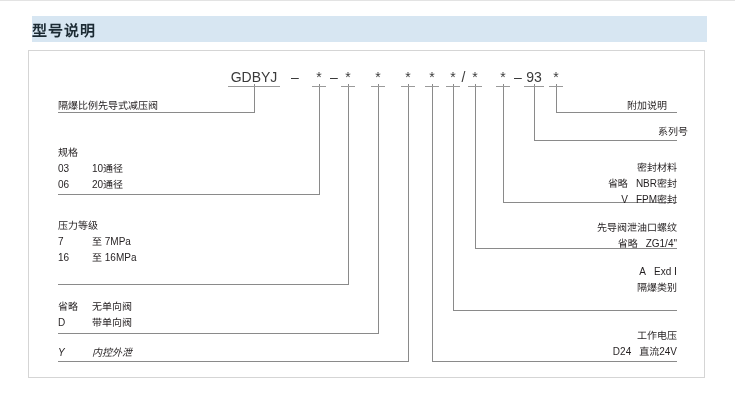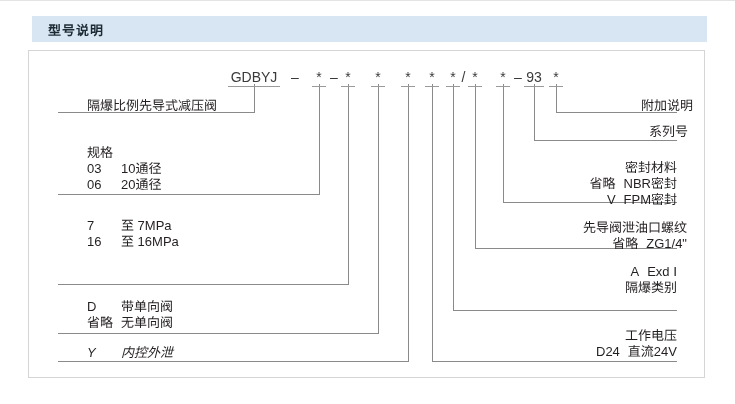--- a/index.html
+++ b/index.html
@@ -22,22 +22,22 @@
   .section-header{
     position:absolute;left:28px;top:16px;
     width:679px;height:26px;
     background:#d7e6f2;
     display:flex;align-items:center;
   }
   .section-header .accent{
     width:4px;height:26px;background:#ffffff;flex:0 0 auto;
   }
   .section-header .title{
-    font-size:13px;font-weight:bold;color:#1b2a33;
-    letter-spacing:1px;padding-left:16px;
+    font-size:15px;font-weight:bold;color:#1b2a33;
+    letter-spacing:1px;padding-left:0;
   }
 
   
   .panel{
     position:absolute;left:28px;top:50px;
     width:677px;height:328px;
     border:1px solid #d5d5d5;
     background:#ffffff;
     box-sizing:border-box;
   }
@@ -59,25 +59,24 @@
     color:#3a3a3a;
     white-space:nowrap;
     text-align:center;
   }
   .code-tok.u{border-bottom:1px solid #9a9a9a;}
   .code-tok.plain{border-bottom:none;}
 
   
   .lbl{
     position:absolute;
-    font-size:13px;
+    font-size:10px;
     line-height:16px;
     white-space:nowrap;
     color:#231f20;
-    margin-left:29px;
   }
   .lbl.right{text-align:right;}
   .row{display:block;white-space:nowrap;}
   .k{display:inline-block;}
   .v{display:inline-block;}
 
   .lbl.left .k{width:34px;}
   .lbl.right .k{width:38px;text-align:right;padding-right:8px;}
 </style>
 </head>
@@ -142,45 +141,46 @@
   <div id="left-labels">
       <div class="lbl left" style="left: 58px; top: 98px;">
         <span class="row"><span class="v">隔爆比例先导式减压阀</span></span>
       </div>
       <div class="lbl left" style="left: 58px; top: 145px;">
         <span class="row"><span class="v">规格</span></span>
         <span class="row"><span class="k">03</span><span class="v">10通径</span></span>
         <span class="row"><span class="k">06</span><span class="v">20通径</span></span>
       </div>
       <div class="lbl left" style="left: 58px; top: 218px;">
+        <span class="row"><span class="v">压力等级</span></span>
         <span class="row"><span class="k">7</span><span class="v">至 7MPa</span></span>
         <span class="row"><span class="k">16</span><span class="v">至 16MPa</span></span>
       </div>
       <div class="lbl left" style="left: 58px; top: 299px;">
+        <span class="row"><span class="k">省略</span><span class="v">无单向阀</span></span>
         <span class="row"><span class="k">D</span><span class="v">带单向阀</span></span>
-        <span class="row"><span class="k">省略</span><span class="v">无单向阀</span></span>
       </div>
       <div class="lbl left" style="left: 58px; top: 345px; font-style: italic;">
         <span class="row"><span class="k">Y</span><span class="v">内控外泄</span></span>
       </div>
     </div>
 
   <div id="right-labels">
-      <div class="lbl right" style="right: 42px; top: 98px;">
+      <div class="lbl right" style="right: 68px; top: 98px;">
         <span class="row"><span class="v">附加说明</span></span>
       </div>
       <div class="lbl right" style="right: 47px; top: 124px;">
         <span class="row"><span class="v">系列号</span></span>
       </div>
       <div class="lbl right" style="right: 58px; top: 160px;">
         <span class="row"><span class="v">密封材料</span></span>
         <span class="row"><span class="k">省略</span><span class="v">NBR密封</span></span>
         <span class="row"><span class="k">V</span><span class="v">FPM密封</span></span>
       </div>
-      <div class="lbl right" style="right: 48px; top: 220px;">
+      <div class="lbl right" style="right: 58px; top: 220px;">
         <span class="row"><span class="v">先导阀泄油口螺纹</span></span>
         <span class="row"><span class="k">省略</span><span class="v">ZG1/4"</span></span>
       </div>
       <div class="lbl right" style="right: 58px; top: 264px;">
         <span class="row"><span class="k">A</span><span class="v">Exd Ⅰ</span></span>
         <span class="row"><span class="v">隔爆类别</span></span>
       </div>
       <div class="lbl right" style="right: 58px; top: 328px;">
         <span class="row"><span class="v">工作电压</span></span>
         <span class="row"><span class="k">D24</span><span class="v">直流24V</span></span>

